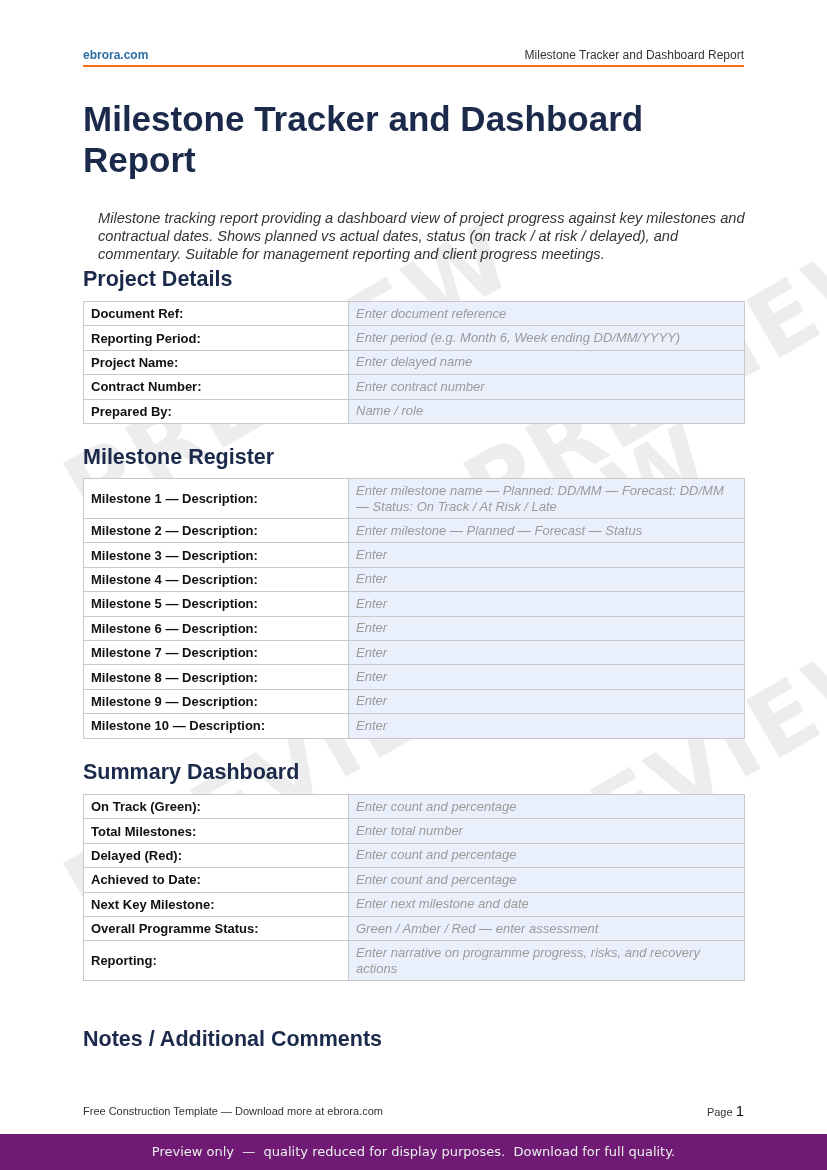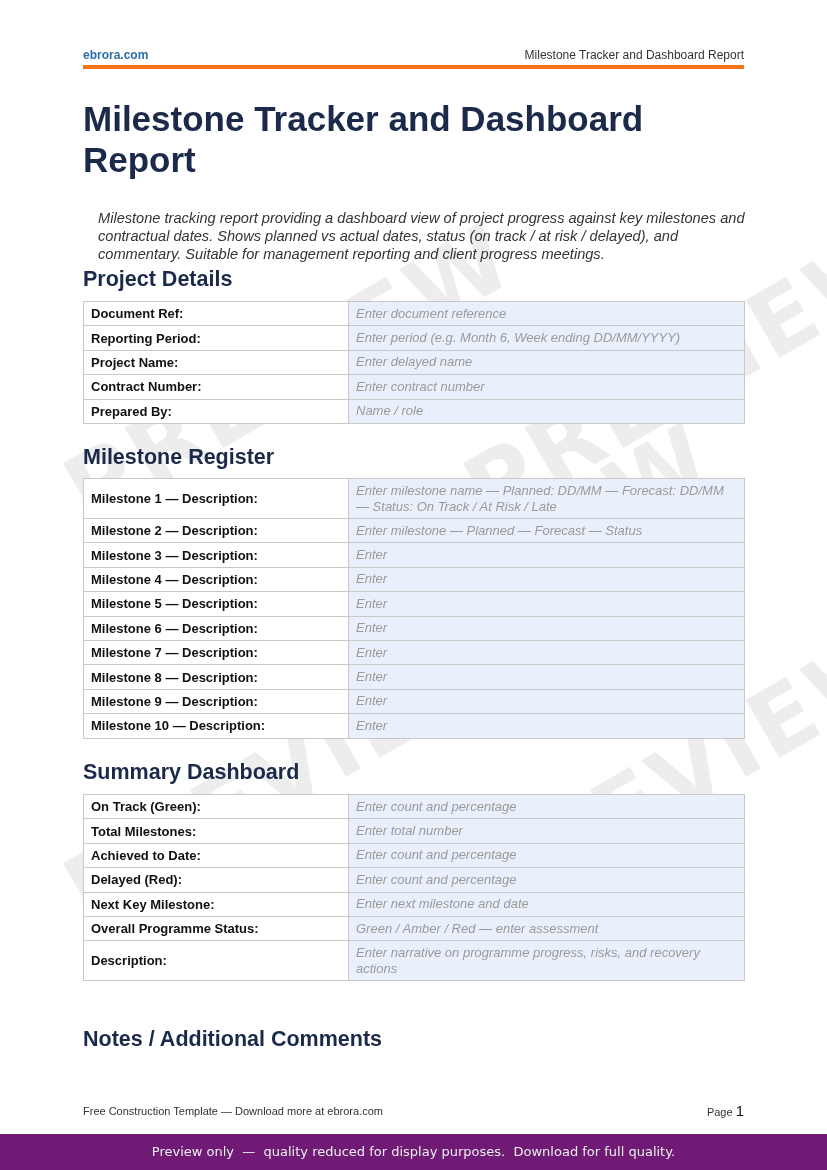--- a/index.html
+++ b/index.html
@@ -2,21 +2,21 @@
 <html><head>
 <meta charset="utf-8">
 <style>
   html, body { margin: 0; padding: 0; }
   body {
     width: 827px; height: 1170px; position: relative; overflow: hidden;
     background: #ffffff; font-family: "Liberation Sans", sans-serif; color: #111;
   }
   .hdr {
     position: absolute; top: 48px; left: 83px; width: 661px; height: 17px;
-    border-bottom: 4px solid #f97316; font-size: 12px;
+    border-bottom: 2px solid #f97316; font-size: 12px;
   }
   .hdr .site { position: absolute; left: 0; top: 0; color: #2e6ea6; font-weight: bold; }
   .hdr .doc { position: absolute; right: 0; top: 0; color: #333; }
   h1 {
     position: absolute; top: 98px; left: 83px; width: 640px; margin: 0;
     font-size: 35px; line-height: 41px; color: #1b2a4a; font-weight: bold;
   }
   .intro {
     position: absolute; top: 194px; left: 83px; width: 665px; margin: 15px;
     font-size: 14.6px; line-height: 18px; font-style: italic; color: #333;
@@ -144,37 +144,37 @@
   <tbody>
       <tr class="r1">
     <td class="k">On Track (Green):</td>
     <td class="v">Enter count and percentage</td>
   </tr>
   <tr class="r1">
     <td class="k">Total Milestones:</td>
     <td class="v">Enter total number</td>
   </tr>
   <tr class="r1">
-    <td class="k">Achieved to Date:</td>
+    <td class="k">Delayed (Red):</td>
     <td class="v">Enter count and percentage</td>
   </tr>
   <tr class="r1">
-    <td class="k">Delayed (Red):</td>
+    <td class="k">Achieved to Date:</td>
     <td class="v">Enter count and percentage</td>
   </tr>
   <tr class="r1">
     <td class="k">Next Key Milestone:</td>
     <td class="v">Enter next milestone and date</td>
   </tr>
   <tr class="r1">
     <td class="k">Overall Programme Status:</td>
     <td class="v">Green / Amber / Red — enter assessment</td>
   </tr>
   <tr class="r2">
-    <td class="k">Description:</td>
+    <td class="k">Reporting:</td>
     <td class="v">Enter narrative on programme progress, risks, and recovery actions</td>
   </tr>
 </tbody>
   </table>
 
 <h2 style="top:1027px;">Notes / Additional Comments</h2>
 
 <div class="foot">
   <span>Free Construction Template — Download more at ebrora.com</span>
   <span class="pg">

